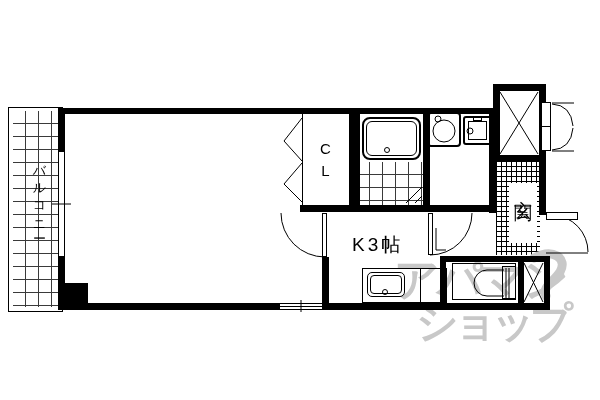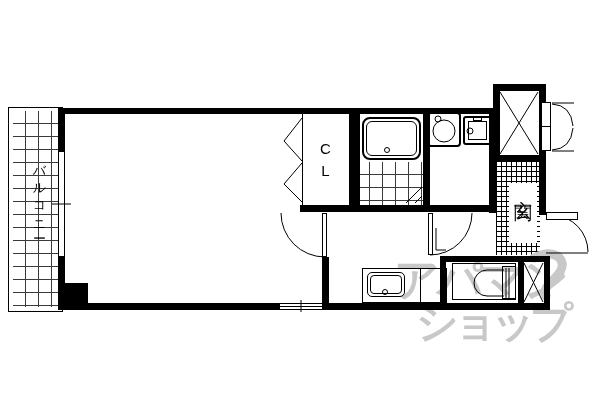--- a/index.html
+++ b/index.html
@@ -106,17 +106,18 @@
       <rect x="502.5" y="266.5" width="13" height="32"></rect>
       <path d="M506,268 L506,298 M509,268 L509,298"></path>
       <circle cx="444" cy="131" r="11"></circle>
       <circle cx="438" cy="119" r="3"></circle>
       <circle cx="470" cy="131" r="3"></circle>
       <circle cx="387" cy="150" r="2.5"></circle>
       <circle cx="385" cy="292" r="2.5"></circle>
     </g>
   </svg>
 
+  <div class="label" style="left:352px;top:232px;font-size:19px;letter-spacing:3px;">K3帖</div>
   <div class="label vtext" style="left:317px;top:140px;font-size:15px;letter-spacing:5px;">CL</div>
   <div class="label vtext" style="left:30px;top:156px;font-size:13px;letter-spacing:4px;">バルコニー</div>
   <div class="label vtext" style="left:511px;top:186px;font-size:18px;letter-spacing:4px;">玄関</div>
 
 </div>
 
 </body></html>

